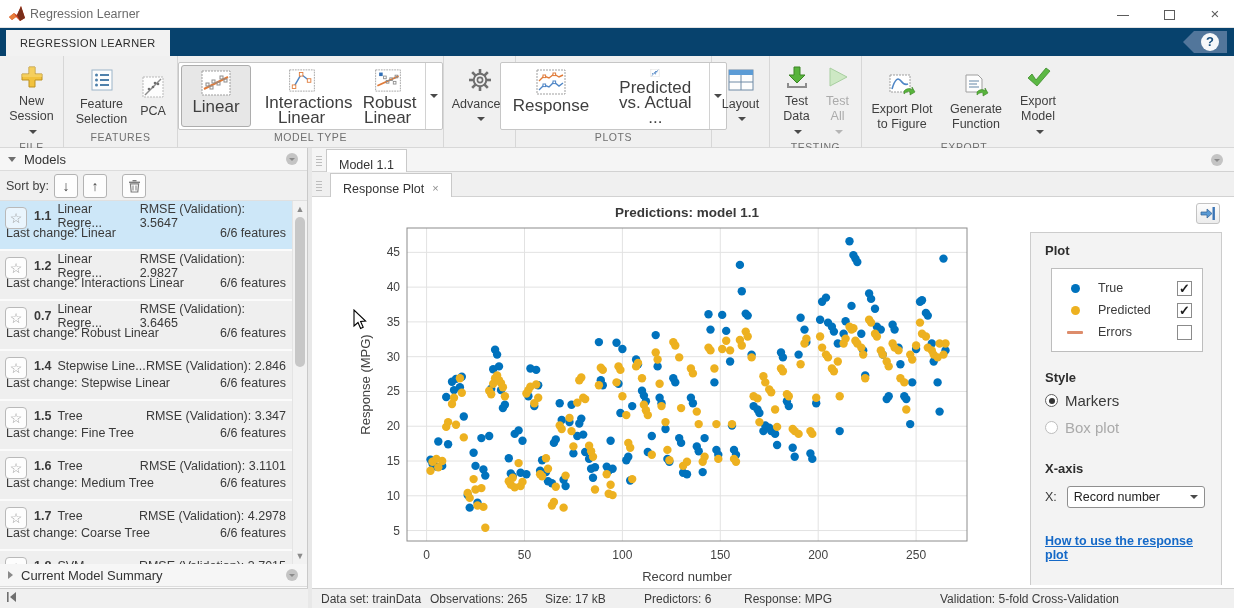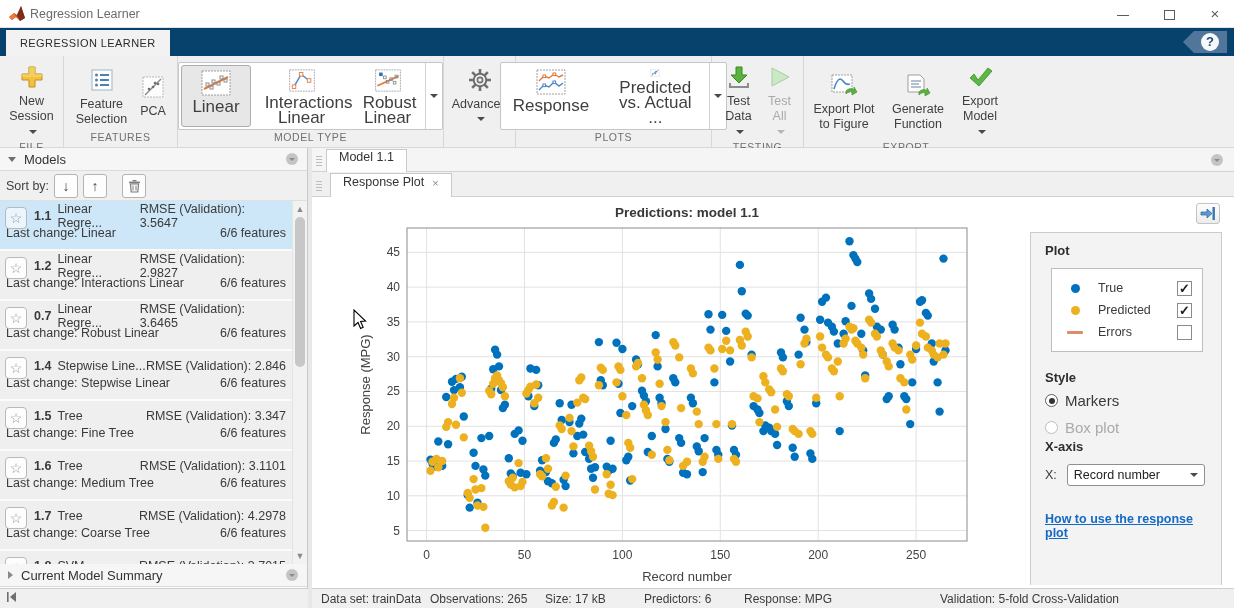--- a/index.html
+++ b/index.html
@@ -99,21 +99,21 @@
 
   
   #splitter { left:308px; top:148px; width:4px; height:460px; background:#e8e8e8; }
   #doc-area { left:312px; top:148px; width:922px; height:460px; background:#fff; }
   .tabbar { position:relative; width:922px; background:#f5f5f5; border-bottom:1px solid #d2d2d2; }
   #model-tabbar { height:24px; }
   #figure-tabbar { height:25px; background:#f0f0f0; }
   .grip { position:absolute; left:4px; top:6px; width:6px; }
   .grip i { display:block; height:1px; background:#bdbdbd; margin:2px 0; }
   .tab { position:absolute; top:1px; background:#ffffff; border:1px solid #c9c9c9; border-bottom:none;
-    font-size:12.5px; color:#333; padding:8px 12px; display:flex; align-items:flex-end; gap:8px; }
+    font-size:12.5px; color:#333; padding:8px 12px; display:flex; align-items:flex-start; gap:8px; }
   #model-tab { left:14px; height:23px; }
   #figure-tab { left:18px; height:24px; }
   .tab .x { color:#8d8d8d; font-size:11px; }
   #model-tabbar .hdr-gear { position:absolute; right:10px; top:5px; }
 
   
   #figure-area { left:312px; top:197px; width:922px; height:391px; background:#ffffff; }
   #plot-svg { position:absolute; left:0; top:0; }
   #cursor { left:40px; top:112px; }
 
@@ -132,21 +132,21 @@
   .cb { width:15px; height:15px; background:#fff; border:1px solid #8b8b8b; font-size:13px;
     line-height:13px; text-align:center; color:#1d1d1d; font-weight:bold; }
   #style-sec { margin-top:18px; }
   .radio-row { display:flex; align-items:center; gap:7px; height:23px; margin-top:4px; }
   .radio { width:13px; height:13px; border:1px solid #5f5f5f; border-radius:50%; background:#fff;
     display:flex; align-items:center; justify-content:center; }
   .radio.sel i { width:6px; height:6px; border-radius:50%; background:#333; display:block; }
   .radio.dis { border-color:#bdbdbd; }
   .radio-lbl { font-size:15px; color:#3a3a3a; }
   .radio-lbl.dis { color:#aaaaaa; }
-  #xaxis-sec { }
+  #xaxis-sec { margin-top:22px; }
   #x-row { display:flex; align-items:center; gap:10px; margin-top:10px; }
   #x-lbl { font-size:12.5px; color:#3a3a3a; }
   #x-combo { width:138px; }
   #help-link { margin-top:26px; font-size:12.5px; font-weight:bold; color:#1569c7;
     text-decoration:underline; }
 
   
   #statusbar { left:312px; top:588px; width:922px; height:20px; background:#f0f0f0;
     border-top:1px solid #cfcfcf; }
   #statusbar span { position:absolute; top:3px; font-size:12px; color:#3c3c3c; white-space:nowrap; }
@@ -332,20 +332,36 @@
           <span class="lb" style="width:84px">Predicted vs. Actual ...</span>
         </div>
         <div class="gal-drop">
             <span class="caret" style="margin:0"></span>
           </div>
       </div>
     </div>
     <div class="tb-label">PLOTS</div>
   </div>
 
+  <div class="tb-sec" style="width:58px">
+    <div class="tb-body">
+      <div class="tbtn">
+        <span class="ic">
+          <svg width="26" height="22" viewBox="0 0 26 22">
+              <rect x="1" y="1" width="24" height="20" fill="#fdfdfd" stroke="#6f8aa5"></rect>
+              <rect x="1" y="1" width="24" height="5" fill="#5b9bd5"></rect>
+              <line x1="13" y1="6" x2="13" y2="21" stroke="#6f8aa5"></line>
+              <line x1="1" y1="13" x2="25" y2="13" stroke="#6f8aa5"></line>
+            </svg>
+        </span>
+        <span class="lb"><span>Layout</span><br><span class="caret"></span></span>
+      </div>
+    </div>
+    <div class="tb-label"></div>
+  </div>
 
   <div class="tb-sec" style="width:92px">
     <div class="tb-body">
       <div class="tbtn">
         <span class="ic">
           <svg width="24" height="24" viewBox="0 0 24 24">
               <path d="M9 2 h6 v8 h5 l-8 8 l-8 -8 h5 Z" fill="#58b43c" stroke="#3c8527"></path>
               <path d="M3 18 v4 h18 v-4" fill="none" stroke="#8c8c8c" stroke-width="2"></path>
             </svg>
         </span>

